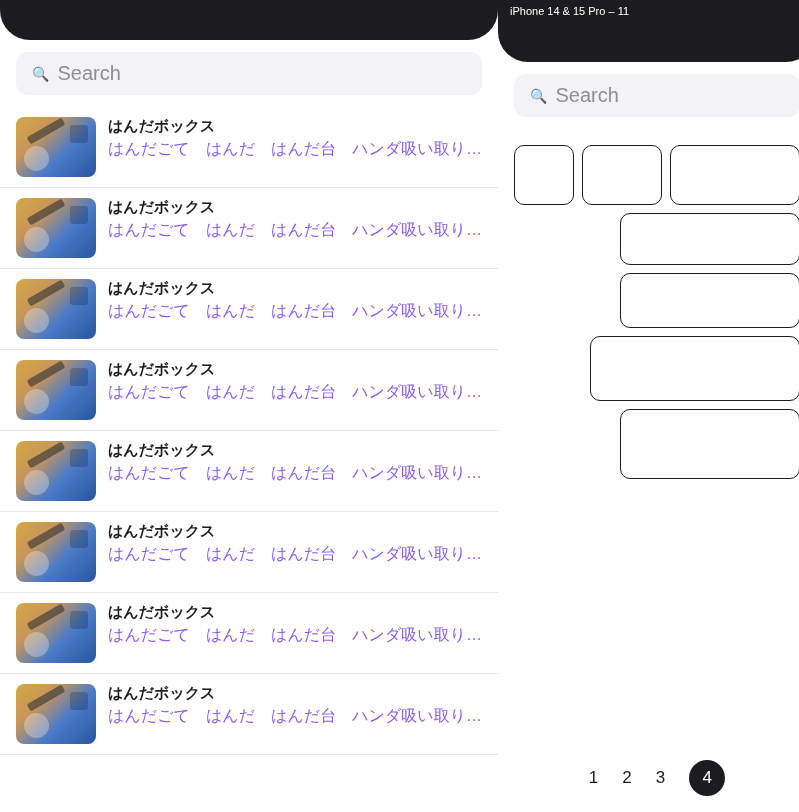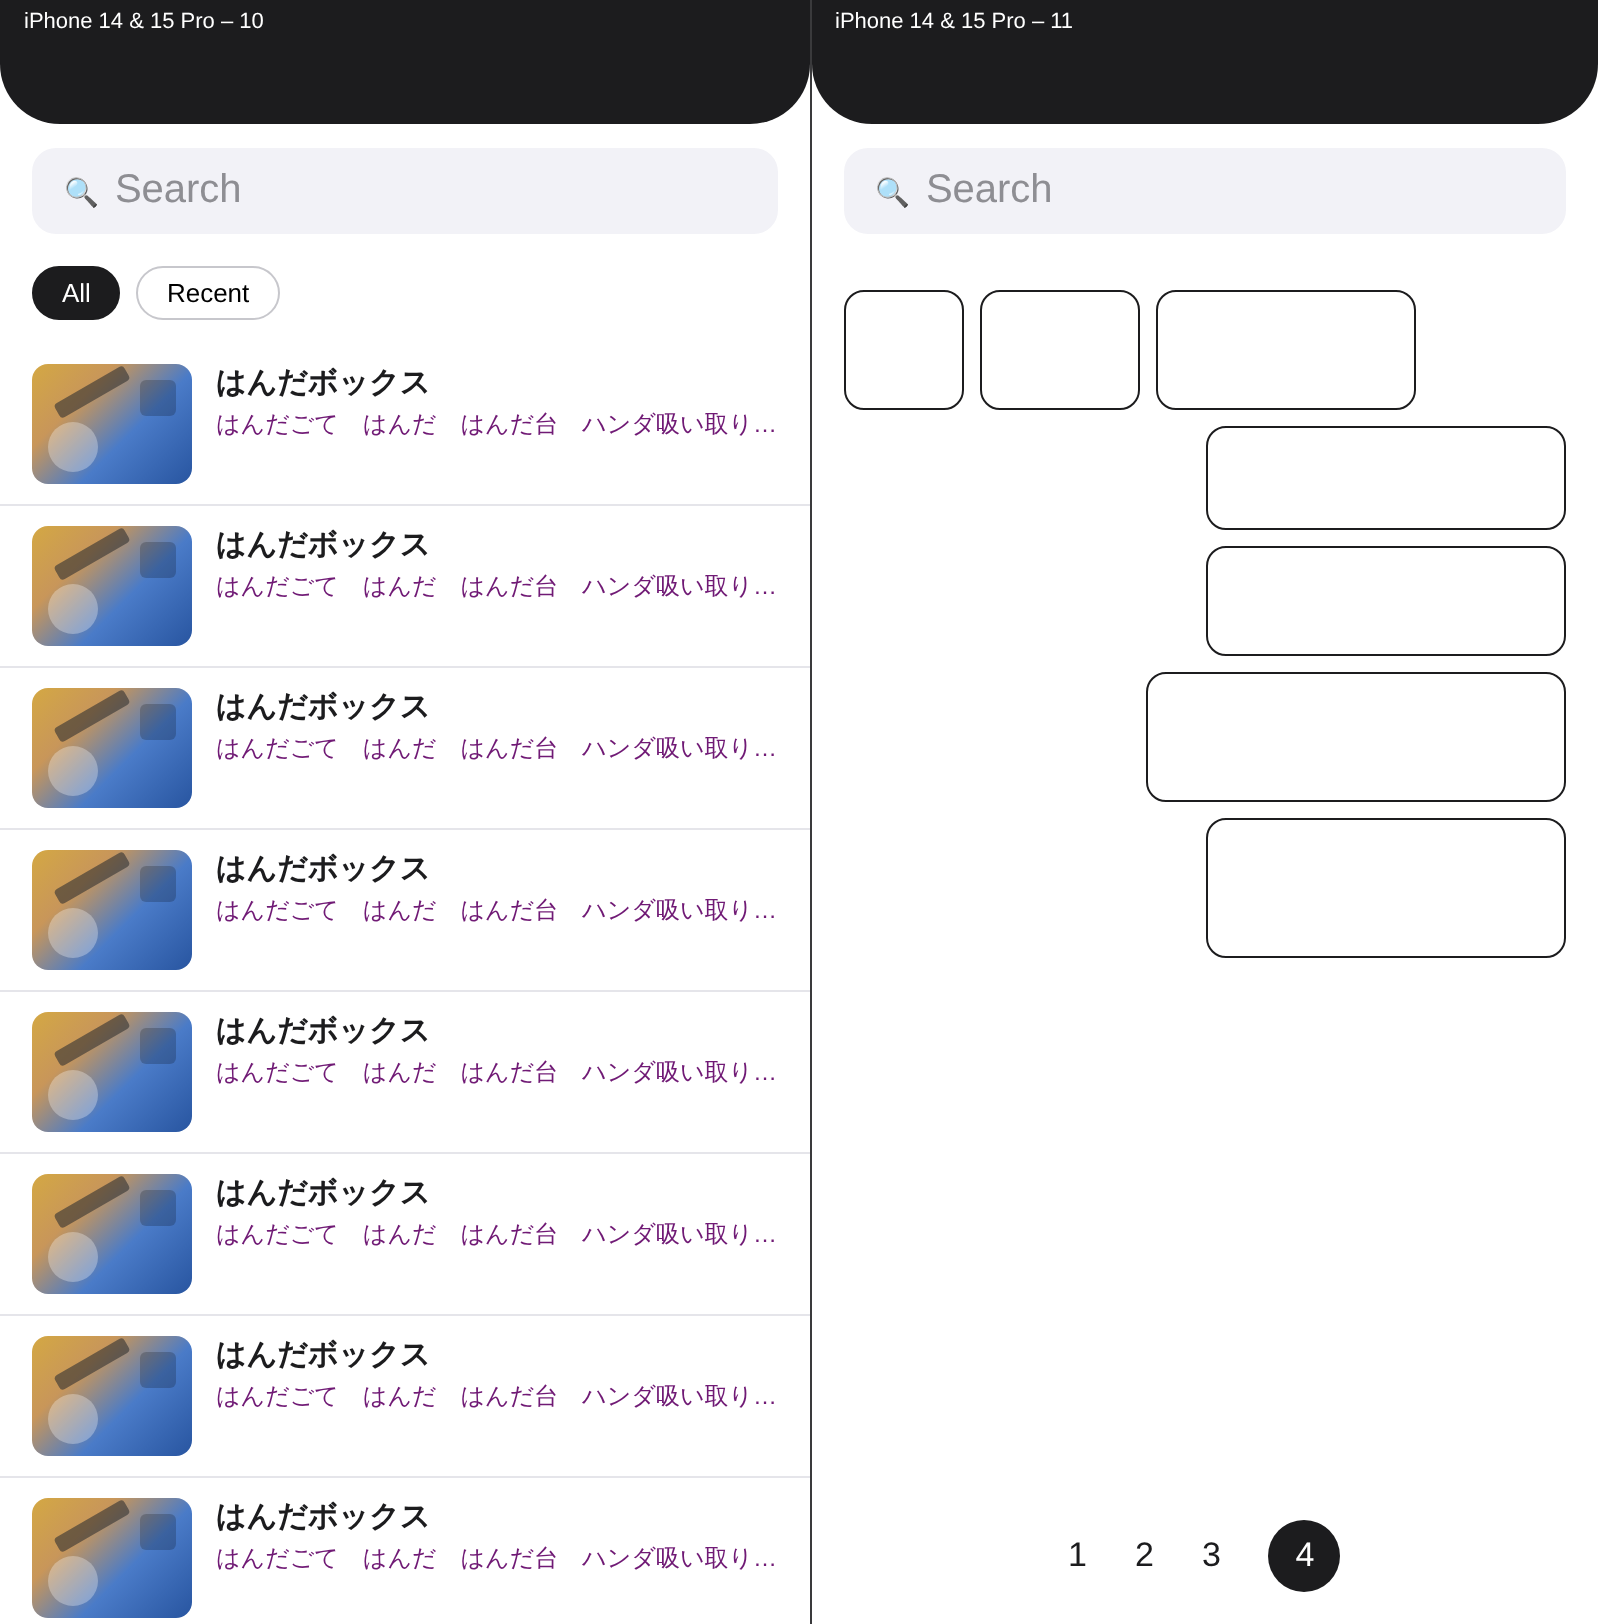--- a/index.html
+++ b/index.html
@@ -153,22 +153,22 @@
     }
 
     .item-title {
       font-size: 15px;
       font-weight: 600;
       color: #1c1c1e;
       margin-bottom: 3px;
     }
 
     .item-tags {
-      font-size: 12px;
-      color: #701a75;
+      font-size: 16px;
+      color: #8b5cf6;
       white-space: nowrap;
       overflow: hidden;
       text-overflow: ellipsis;
     }
 
     
     .panel-divider {
       width: 1px;
       background: #3a3a3c;
     }
@@ -253,34 +253,27 @@
       align-items: center;
       justify-content: center;
       font-size: 17px;
       font-weight: 500;
     }
   </style>
 </head>
 <body>
 
 <div class="phone-panel">
-  <div class="phone-header">
-    <span>iPhone 14 &amp; 15 Pro – 10</span>
-  </div>
   <div class="phone-top-bar"></div>
   <div class="phone-content">
     <div class="search-bar-container">
       <div class="search-bar">
         <span class="search-icon-glyph">🔍</span>
         <span class="search-placeholder">Search</span>
       </div>
-    </div>
-    <div class="filter-row">
-      <button class="filter-btn active">All</button>
-      <button class="filter-btn">Recent</button>
     </div>
     <div class="list-scroll">
 
     <div class="list-item">
       <div class="item-thumbnail">
         <div class="thumb-tool"></div>
       </div>
       <div class="item-text">
         <div class="item-title">はんだボックス</div>
         <div class="item-tags">はんだごて　はんだ　はんだ台　ハンダ吸い取り…</div>

